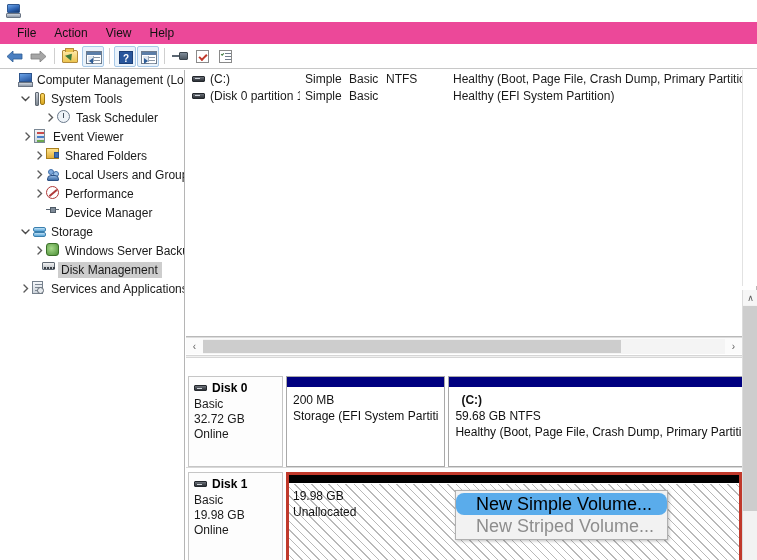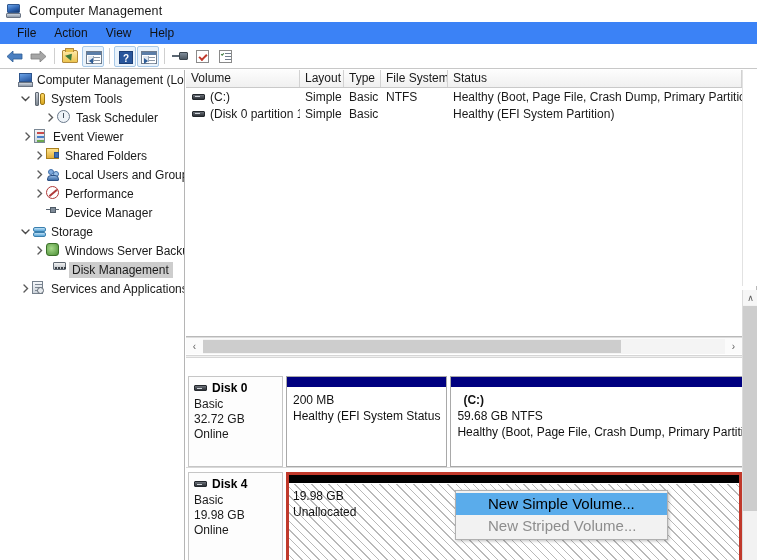--- a/index.html
+++ b/index.html
@@ -29,21 +29,21 @@
     background: linear-gradient(180deg,#cfd6de,#8e99a8);
     border: 1px solid #6b7584; border-radius: 1px;
   }
   .title-text {
     margin-left: 7px; font-size: 12.5px; color: #1a1a1a; letter-spacing: .1px;
   }
 
   
   .menubar {
     position: absolute; left: 0; top: 22px; width: 757px; height: 22px;
-    background: #3b82f6; display: flex; align-items: center; padding-left: 8px;
+    background: #ec4899; display: flex; align-items: center; padding-left: 8px;
   }
   .menubar .mi {
     padding: 2px 9px; font-size: 12px; color: #111; cursor: default;
   }
 
   
   .toolbar {
     position: absolute; left: 0; top: 44px; width: 757px; height: 25px;
     background: #ffffff; display: flex; align-items: center; padding-left: 4px;
     border-bottom: 1px solid #c8c8c8;
@@ -180,35 +180,34 @@
   .vsthumb { position: absolute; left: 0; top: 16px; width: 15px; height: 205px; background: #cdcdcd; }
 
   .vscroll-top { position: absolute; right: 0; top: 70px; width: 15px; height: 216px; background: #ffffff; border-left:1px solid #e2e2e2;}
 
   
   .ctxmenu {
     position: absolute; left: 455px; top: 490px; width: 213px;
     background: #f2f2f2; border: 1px solid #b0b0b0; padding: 2px 0;
     box-shadow: 1px 1px 3px rgba(0,0,0,.25); z-index: 50;
   }
-  .ctxitem { height: 22px; line-height: 22px; padding-left: 32px; font-size: 15px; color: #1a1a1a; white-space: nowrap; }
+  .ctxitem { height: 22px; line-height: 22px; padding-left: 20px; font-size: 18px; color: #1a1a1a; white-space: nowrap; border-radius: 8px; }
   .ctxitem.highlight { background: #5aaceb; color: #000; }
   .ctxitem.disabled { color: #8d8d8d; }
 </style>
 </head>
 <body>
 
 <div id="app">
 
   <div class="titlebar">
     <span class="title-icon">
       <span class="scr"></span>
         <span class="base"></span>
     </span>
-    <span class="title-text">Computer Management</span>
   </div>
 
   <div class="menubar">
     <div class="mi">File</div>
     <div class="mi">Action</div>
     <div class="mi">View</div>
     <div class="mi">Help</div>
   </div>
 
   <div class="toolbar">
@@ -368,21 +367,21 @@
       </div>
       <div class="trow" style="padding-left: 32px;">
         <span class="twist"><svg width="9" height="9" viewBox="0 0 9 9">
             <path d="M3 1 L6.5 4.5 L3 8" fill="none" stroke="#5a5a5a" stroke-width="1.4" stroke-linecap="round"></path>
           </svg></span>
         <span class="ticon">
           <span class="i-bk" style="position:absolute;inset:0"></span>
         </span>
         <span class="tlabel">Windows Server Backup</span>
       </div>
-      <div class="trow sel" style="padding-left: 39px;">
+      <div class="trow sel" style="padding-left: 28px;">
         <span class="twist"></span>
         <span class="ticon">
           <span class="i-dm" style="position:absolute;inset:0">
             <span class="s"></span>
           </span>
         </span>
         <span class="tlabel">Disk Management</span>
       </div>
       <div class="trow" style="padding-left: 18px;">
         <span class="twist"><svg width="9" height="9" viewBox="0 0 9 9">
@@ -394,27 +393,20 @@
             <span class="g"></span>
           </span>
         </span>
         <span class="tlabel">Services and Applications</span>
       </div>
     </div>
 
   <div class="rightpane">
 
     <div class="vlist">
-      <div class="vhead" id="vhead">
-          <div class="hc" style="width: 114px;">Volume</div>
-          <div class="hc" style="width: 44px;">Layout</div>
-          <div class="hc" style="width: 37px;">Type</div>
-          <div class="hc" style="width: 67px;">File System</div>
-          <div class="hc" style="width: 294px;">Status</div>
-        </div>
       <div id="vrows">
           <div class="vrow">
             <div class="cell voliconcell" style="width: 114px; padding-left: 0px;">
               <span class="volicon"></span>
               <span>(C:)</span>
             </div>
             <div class="cell" style="width: 44px;">Simple</div>
             <div class="cell" style="width: 37px;">Basic</div>
             <div class="cell" style="width: 67px;">NTFS</div>
             <div class="cell" style="width: 294px;">Healthy (Boot, Page File, Crash Dump, Primary Partition)</div>
@@ -451,38 +443,38 @@
             </div>
             <div class="dline">Basic</div>
             <div class="dline">32.72 GB</div>
             <div class="dline">Online</div>
           </div>
           <div class="partwrap">
             <div class="part" style="flex: 143 0 0px;">
               <div class="capbar" style="background: rgb(0, 0, 128);"></div>
               <div class="body">
                 <div class="pl">200 MB</div>
-                <div class="pl">Healthy (EFI System Status</div>
+                <div class="pl">Storage (EFI System Partiti</div>
               </div>
             </div>
             <div class="part" style="flex: 296 0 0px; margin-left: 3px;">
               <div class="capbar" style="background: rgb(0, 0, 128);"></div>
               <div class="body">
                 <div class="pl bold">(C:)</div>
                 <div class="pl">59.68 GB NTFS</div>
                 <div class="pl">Healthy (Boot, Page File, Crash Dump, Primary Partition)</div>
               </div>
             </div>
           </div>
         </div>
         <div class="diskrow">
           <div class="diskinfo">
             <div class="dtitle">
               <span class="dicon"></span>
-              <span>Disk 4</span>
+              <span>Disk 1</span>
             </div>
             <div class="dline">Basic</div>
             <div class="dline">19.98 GB</div>
             <div class="dline">Online</div>
           </div>
           <div class="partwrap">
             <div class="part" style="flex: 439 0 0px;">
               <div class="capbar black" style="background: rgb(0, 0, 0);"></div>
               <div class="body hatch">
                 <div class="pl">19.98 GB</div>

